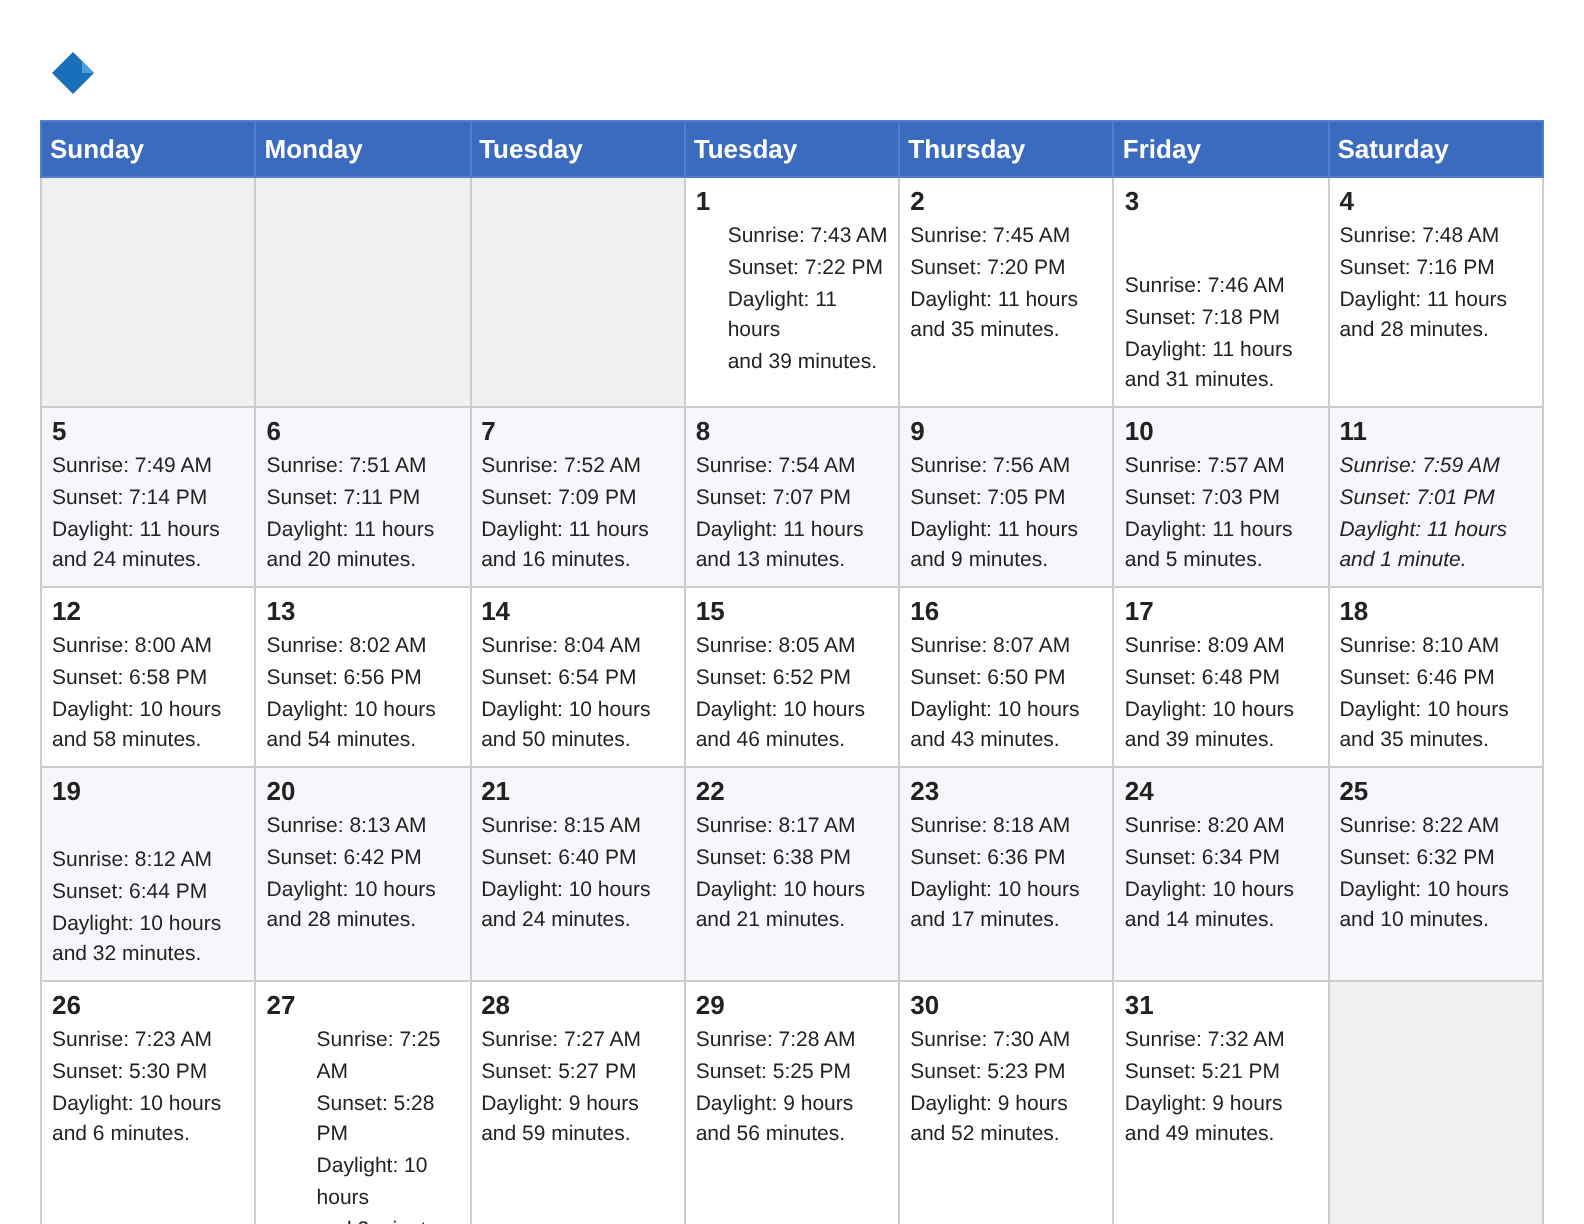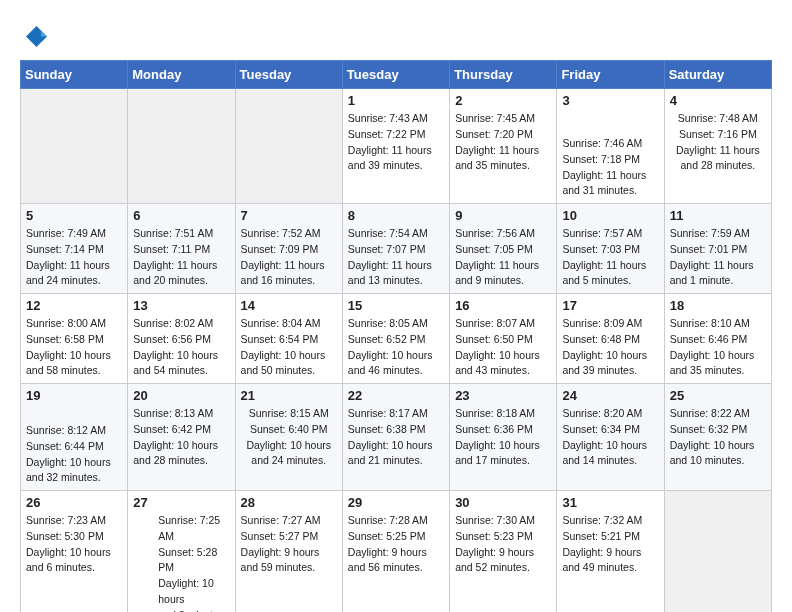--- a/index.html
+++ b/index.html
@@ -120,42 +120,42 @@
         <th>Saturday</th>
       </tr>
   </thead>
   <tbody id="calendar-body">
   <tr>
         <td class="empty-cell"></td>
         <td class="empty-cell"></td>
         <td class="empty-cell"></td>
         <td>
           <div class="day-number">1</div>
-          <div class="day-info" style="white-space: pre-line;">Sunrise: 7:43 AM
+          <div class="day-info" style="white-space: pre-line; margin-left: 16px;">Sunrise: 7:43 AM
 Sunset: 7:22 PM
 Daylight: 11 hours
 and 39 minutes.</div>
         </td>
         <td>
           <div class="day-number">2</div>
           <div class="day-info" style="white-space: pre-line;">Sunrise: 7:45 AM
 Sunset: 7:20 PM
 Daylight: 11 hours
 and 35 minutes.</div>
         </td>
         <td>
           <div class="day-number">3</div>
           <div class="day-info" style="white-space: pre-line; margin-top: 28px;">Sunrise: 7:46 AM
 Sunset: 7:18 PM
 Daylight: 11 hours
 and 31 minutes.</div>
         </td>
         <td>
           <div class="day-number">4</div>
-          <div class="day-info" style="white-space: pre-line; text-align: center;">Sunrise: 7:48 AM
+          <div class="day-info" style="white-space: pre-line;">Sunrise: 7:48 AM
 Sunset: 7:16 PM
 Daylight: 11 hours
 and 28 minutes.</div>
         </td>
       </tr>
       <tr>
         <td>
           <div class="day-number">5</div>
           <div class="day-info" style="white-space: pre-line;">Sunrise: 7:49 AM
 Sunset: 7:14 PM
@@ -192,21 +192,21 @@
         </td>
         <td>
           <div class="day-number">10</div>
           <div class="day-info" style="white-space: pre-line;">Sunrise: 7:57 AM
 Sunset: 7:03 PM
 Daylight: 11 hours
 and 5 minutes.</div>
         </td>
         <td>
           <div class="day-number">11</div>
-          <div class="day-info" style="white-space: pre-line;">Sunrise: 7:59 AM
+          <div class="day-info" style="white-space: pre-line; font-style: italic;">Sunrise: 7:59 AM
 Sunset: 7:01 PM
 Daylight: 11 hours
 and 1 minute.</div>
         </td>
       </tr>
       <tr>
         <td>
           <div class="day-number">12</div>
           <div class="day-info" style="white-space: pre-line;">Sunrise: 8:00 AM
 Sunset: 6:58 PM
@@ -266,21 +266,21 @@
         </td>
         <td>
           <div class="day-number">20</div>
           <div class="day-info" style="white-space: pre-line;">Sunrise: 8:13 AM
 Sunset: 6:42 PM
 Daylight: 10 hours
 and 28 minutes.</div>
         </td>
         <td>
           <div class="day-number">21</div>
-          <div class="day-info" style="white-space: pre-line; text-align: center;">Sunrise: 8:15 AM
+          <div class="day-info" style="white-space: pre-line;">Sunrise: 8:15 AM
 Sunset: 6:40 PM
 Daylight: 10 hours
 and 24 minutes.</div>
         </td>
         <td>
           <div class="day-number">22</div>
           <div class="day-info" style="white-space: pre-line;">Sunrise: 8:17 AM
 Sunset: 6:38 PM
 Daylight: 10 hours
 and 21 minutes.</div>

